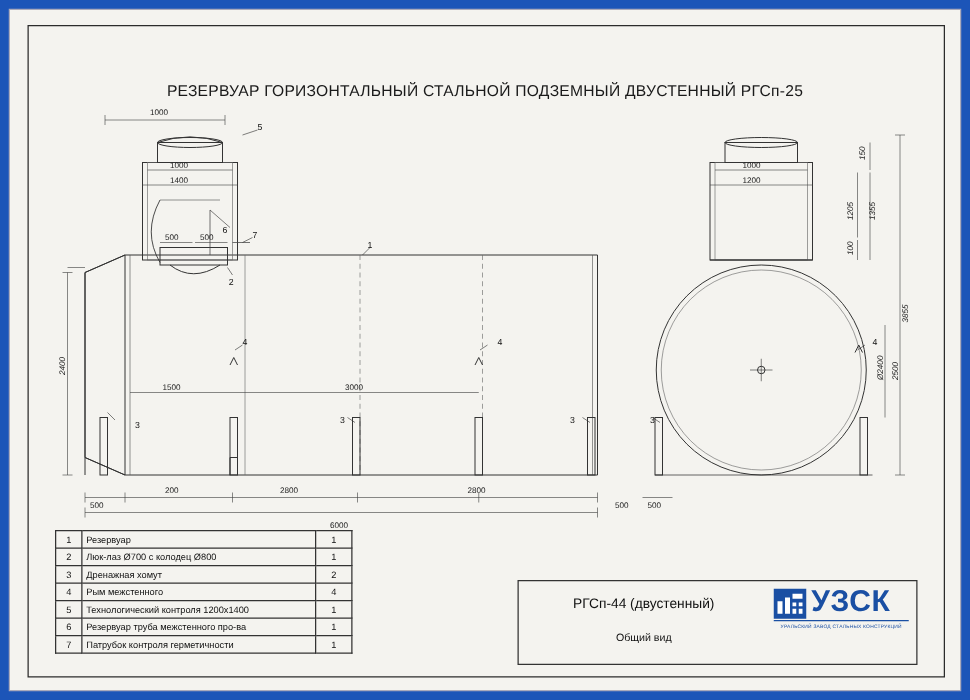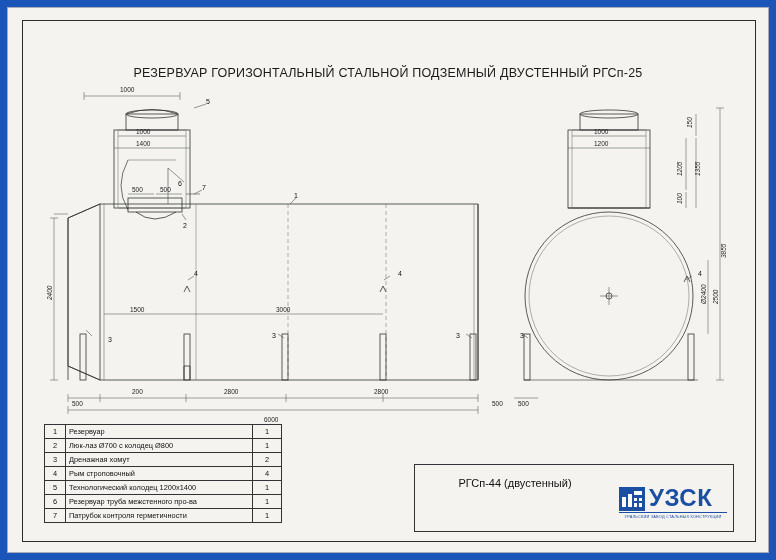--- a/index.html
+++ b/index.html
@@ -43,21 +43,21 @@
     border:1px solid #333;background:#f4f3ef;
   }
   #stamp .cap1{
     position:absolute;left:0;top:12px;width:200px;text-align:center;
     font-size:11px;color:#111;
   }
   #stamp .cap2{
     position:absolute;left:0;top:40px;width:200px;text-align:center;
     font-size:8.5px;color:#111;
   }
-  #logo{position:absolute;right:6px;top:20px;width:108px;height:56px;}
+  #logo{position:absolute;right:6px;top:4px;width:108px;height:56px;}
   #logo .mark{position:absolute;left:0;top:2px;width:26px;height:24px;background:#1a4fa3;}
   #logo .mark i{position:absolute;background:#fff;display:block;}
   #logo .word{
     position:absolute;left:30px;top:0px;font-size:24px;font-weight:bold;color:#1a4fa3;
     letter-spacing:.5px;line-height:26px;font-family:"Liberation Sans", sans-serif;
   }
   #logo .sub{
     position:absolute;left:0px;top:29px;width:108px;text-align:center;
     font-size:3.9px;color:#1a4fa3;letter-spacing:.2px;
   }
@@ -247,43 +247,44 @@
           <td>Люк-лаз Ø700 с колодец Ø800</td>
           <td class="qty">1</td>
         </tr>
       <tr>
           <td class="num">3</td>
           <td>Дренажная хомут</td>
           <td class="qty">2</td>
         </tr>
       <tr>
           <td class="num">4</td>
-          <td>Рым строповочный</td>
+          <td>Рым межстенного</td>
           <td class="qty">4</td>
         </tr>
       <tr>
           <td class="num">5</td>
-          <td>Технологический колодец 1200х1400</td>
+          <td>Технологический контроля 1200х1400</td>
           <td class="qty">1</td>
         </tr>
       <tr>
           <td class="num">6</td>
           <td>Резервуар труба межстенного про-ва</td>
           <td class="qty">1</td>
         </tr>
       <tr>
           <td class="num">7</td>
           <td>Патрубок контроля герметичности</td>
           <td class="qty">1</td>
         </tr>
     </tbody>
   </table>
 
   <div id="stamp">
     <div class="cap1">РГСп-44 (двустенный)</div>
+    <div class="cap2">Общий вид</div>
     <div id="logo">
       <div class="mark">
         <i style="left:3px;top:10px;width:4px;height:10px;"></i>
         <i style="left:9px;top:7px;width:4px;height:13px;"></i>
         <i style="left:15px;top:4px;width:8px;height:4px;"></i>
         <i style="left:15px;top:11px;width:3px;height:3px;"></i>
         <i style="left:20px;top:11px;width:3px;height:3px;"></i>
         <i style="left:15px;top:16px;width:3px;height:4px;"></i>
         <i style="left:20px;top:16px;width:3px;height:4px;"></i>
       </div>

